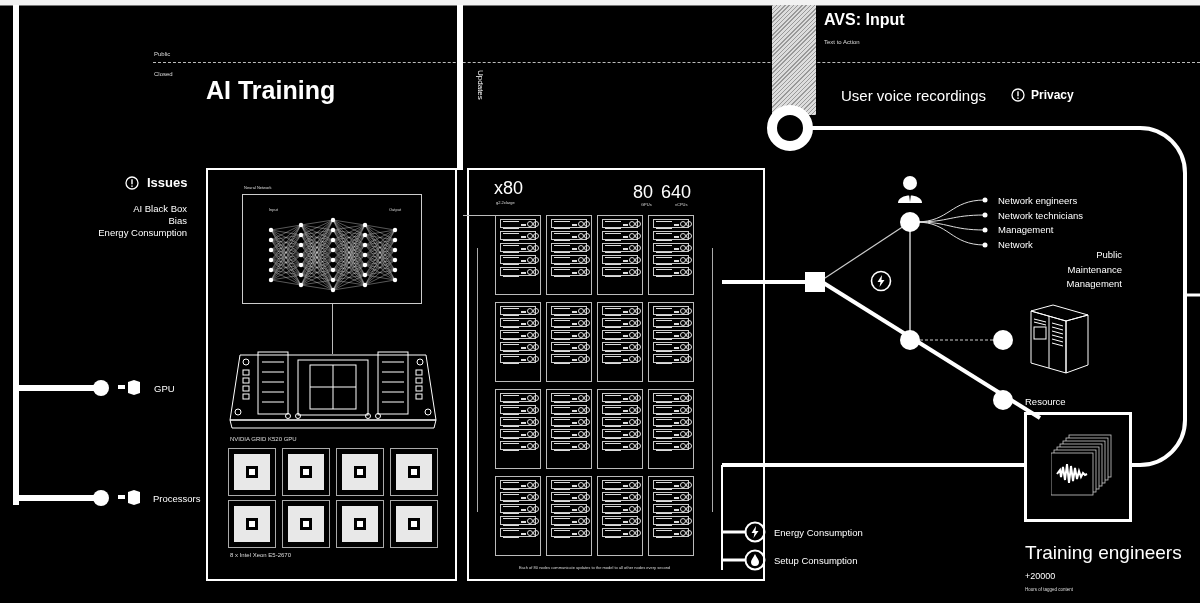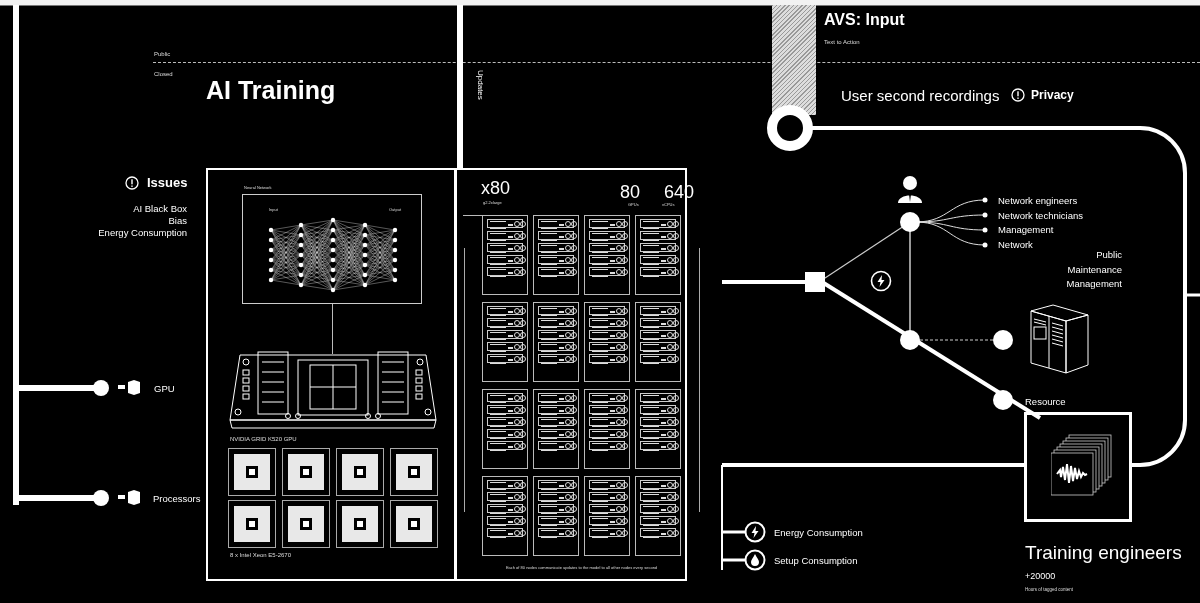--- a/index.html
+++ b/index.html
@@ -65,21 +65,21 @@
 <div class="abs t-small" style="left:154px;top:71px;">Closed</div>
 <div class="abs title-main" style="left:206px;top:76px;">AI Training</div>
 
 <div class="abs vline" style="left:457px;top:5px;width:6px;height:165px;"></div>
 <div class="abs label-vert" style="left:485px;top:70px;">Updates</div>
 
 <div class="abs hatch" style="left:772px;top:5px;width:44px;height:110px;"></div>
 <div class="abs" style="left:767px;top:105px;width:46px;height:46px;border-radius:50%;border:10px solid #fff;box-sizing:border-box;background:#000;"></div>
 <div class="abs" style="left:824px;top:11px;font-size:16px;font-weight:bold;">AVS: Input</div>
 <div class="abs t-small" style="left:824px;top:39px;">Text to Action</div>
-<div class="abs" style="left:841px;top:87px;font-size:15px;">User second recordings</div>
+<div class="abs" style="left:841px;top:87px;font-size:15px;">User voice recordings</div>
 <div class="abs" style="left:1011px;top:88px;display:flex;align-items:center;gap:6px;">
   <svg width="14" height="14" viewBox="0 0 14 14">
       <circle cx="7" cy="7" r="6" fill="none" stroke="#fff" stroke-width="1.3"></circle>
       <rect x="6.3" y="3.3" width="1.4" height="5" fill="#fff"></rect>
       <rect x="6.3" y="9.5" width="1.4" height="1.4" fill="#fff"></rect>
     </svg>
   <span style="font-size:12px;font-weight:bold;">Privacy</span>
 </div>
 
 <svg class="abs" style="left:0;top:0;" width="1200" height="603">
@@ -504,26 +504,26 @@
         <div class="die"></div>
       </div>
       <div class="cpu abs" style="left: 162px; top: 52px; width: 48px; height: 48px;">
         <div class="pad"></div>
         <div class="die"></div>
       </div>
     </div>
   <div class="abs caption" style="left:22px;top:382px;">8 x Intel Xeon E5-2670</div>
 </div>
 
-<div class="abs panel" style="left:454px;top:168px;width:233px;height:413px;">
+<div class="abs panel" style="left:467px;top:168px;width:298px;height:413px;">
   <div class="abs big-num" style="left:25px;top:8px;">x80</div>
   <div class="abs sub-num" style="left:27px;top:30px;">g2.2xlarge</div>
   <div class="abs big-num" style="left:164px;top:12px;">80</div>
   <div class="abs sub-num" style="left:172px;top:32px;">GPUs</div>
-  <div class="abs big-num" style="left:192px;top:12px;margin-left:16px;">640</div>
+  <div class="abs big-num" style="left:192px;top:12px;">640</div>
   <div class="abs sub-num" style="left:206px;top:32px;">vCPUs</div>
   <div class="abs" style="left:8px;top:78px;width:1px;height:264px;background:#aaa;"></div>
   <div class="abs" style="left:243px;top:78px;width:1px;height:264px;background:#aaa;"></div>
   <div id="rack-grid" class="abs" style="left:26px;top:45px;width:210px;height:335px;">
       <div class="rack abs" style="left: 0px; top: 0px; width: 46px; height: 80px;">
         <div class="srv">
           <div class="bars"></div>
           <div class="led"></div>
           <div class="o" style="left:26px"></div>
           <div class="o" style="left:32px"></div>

